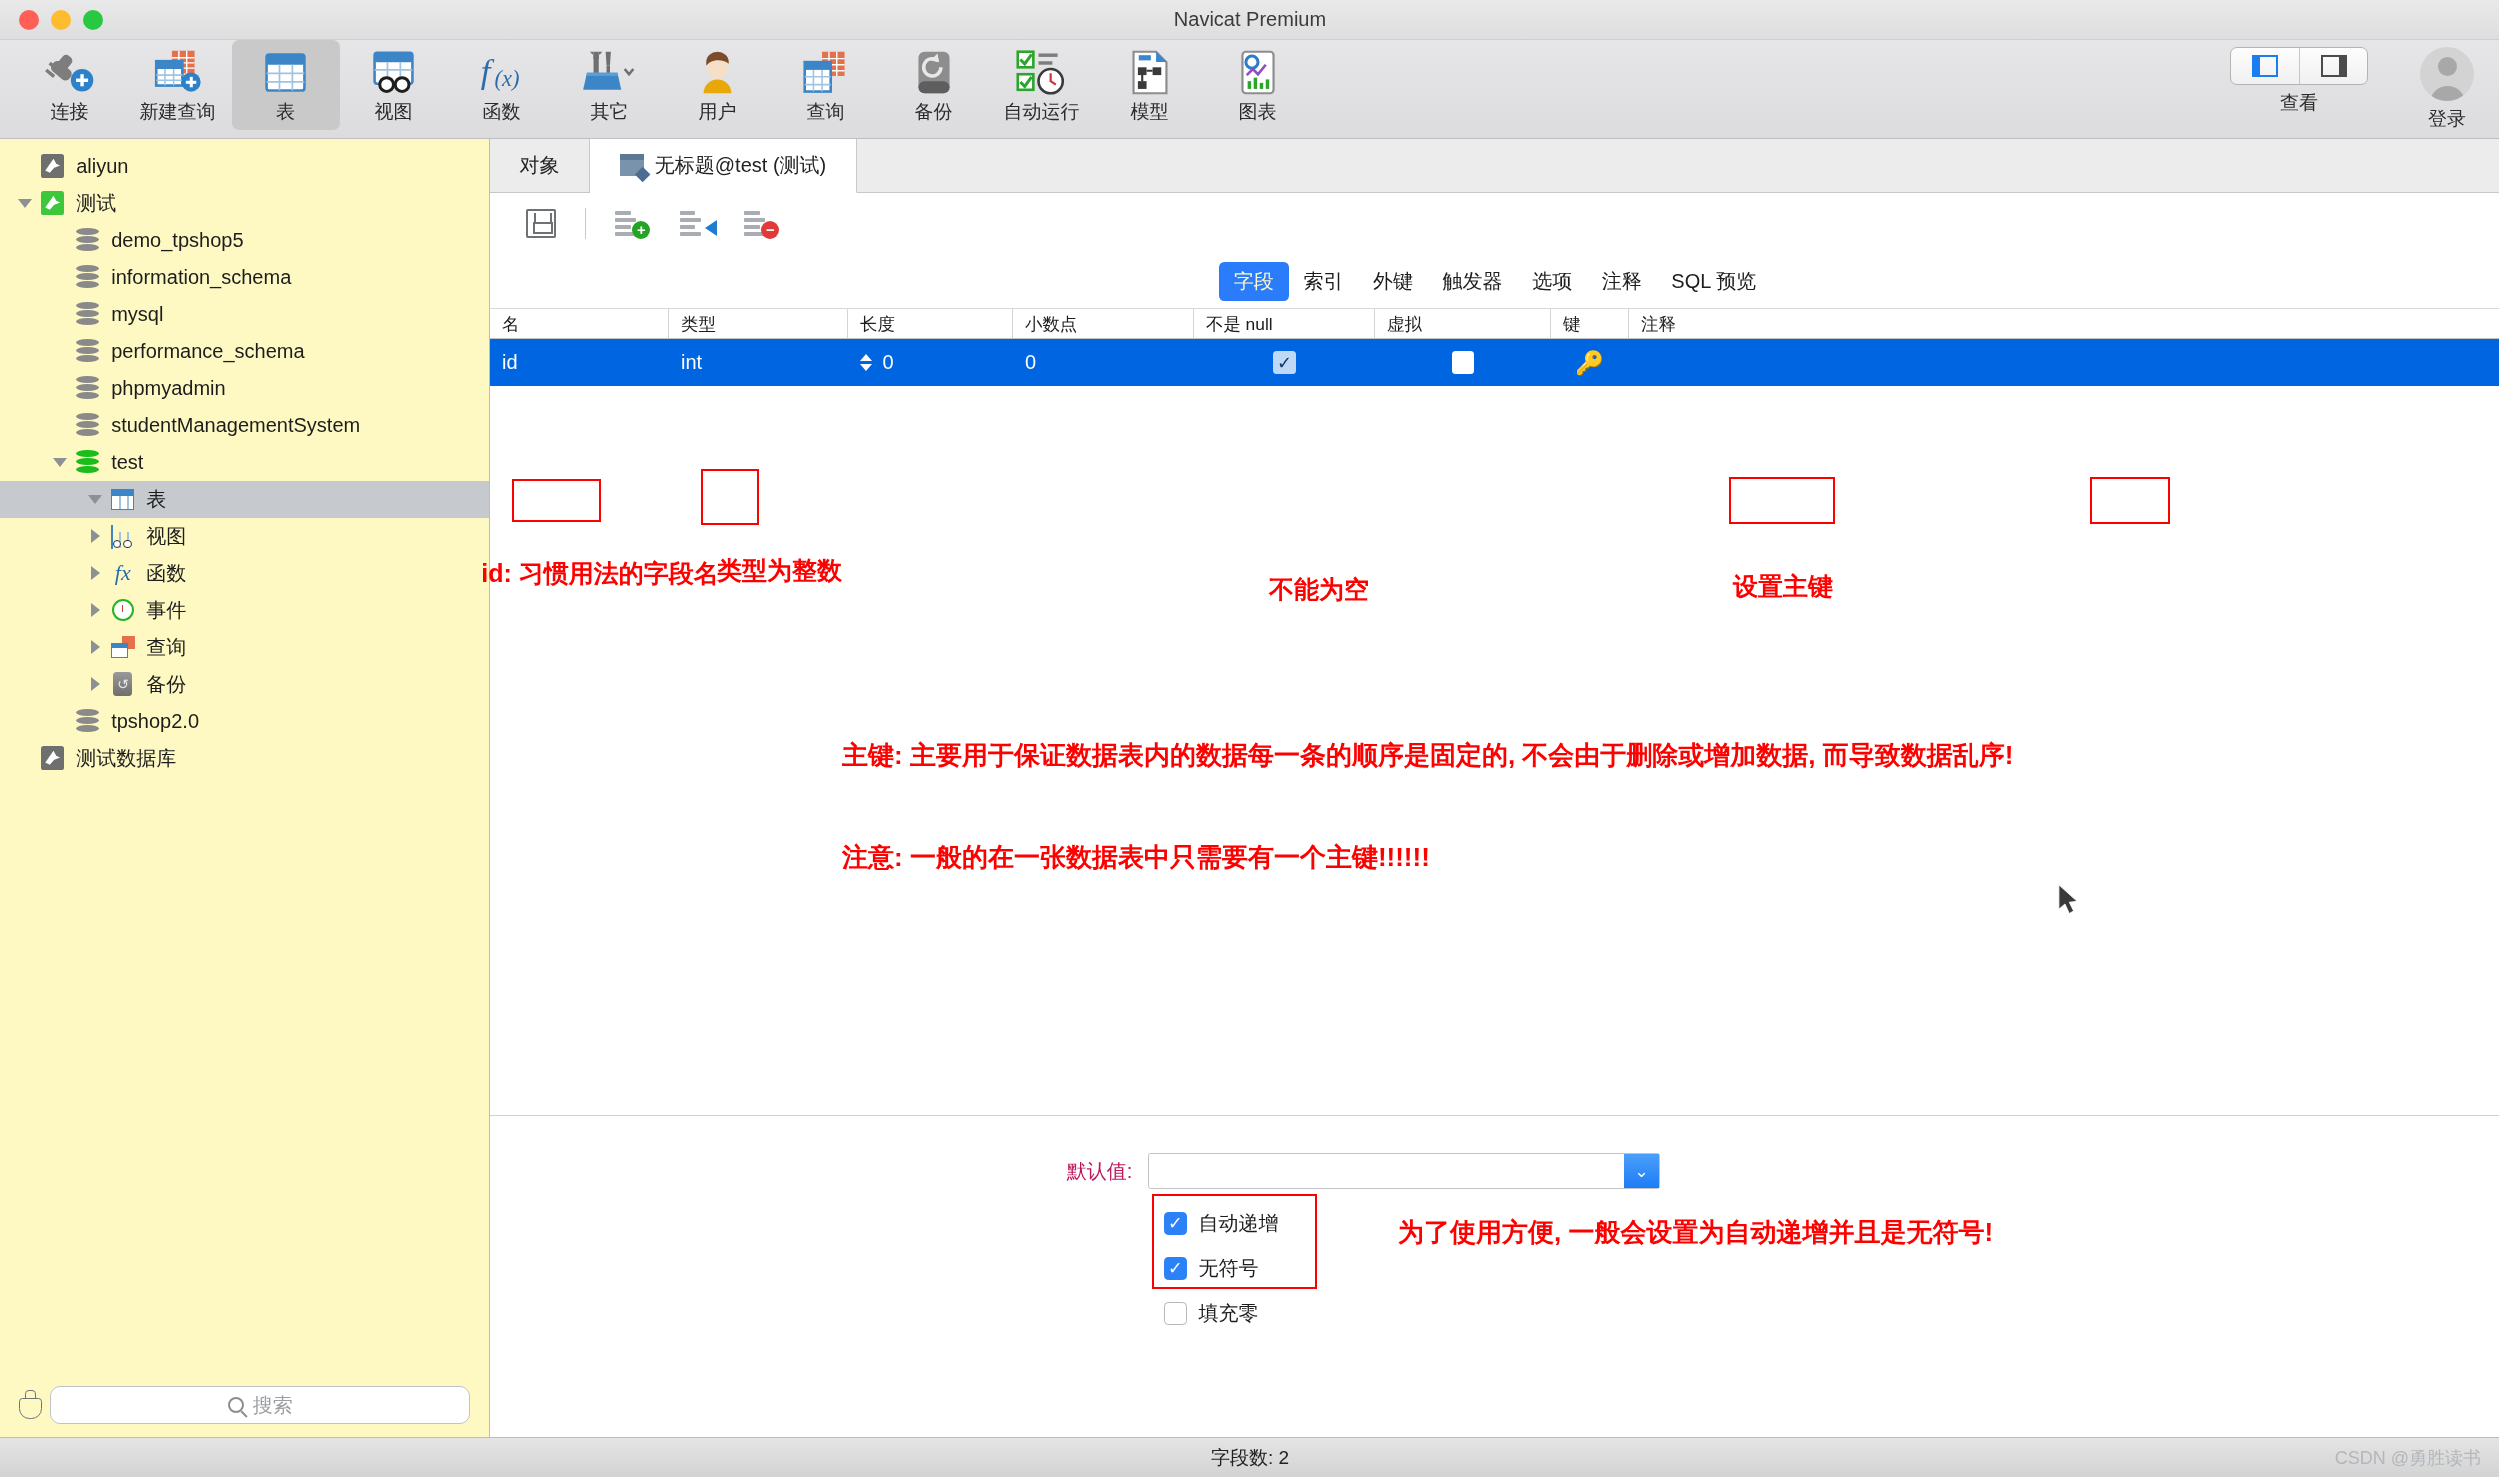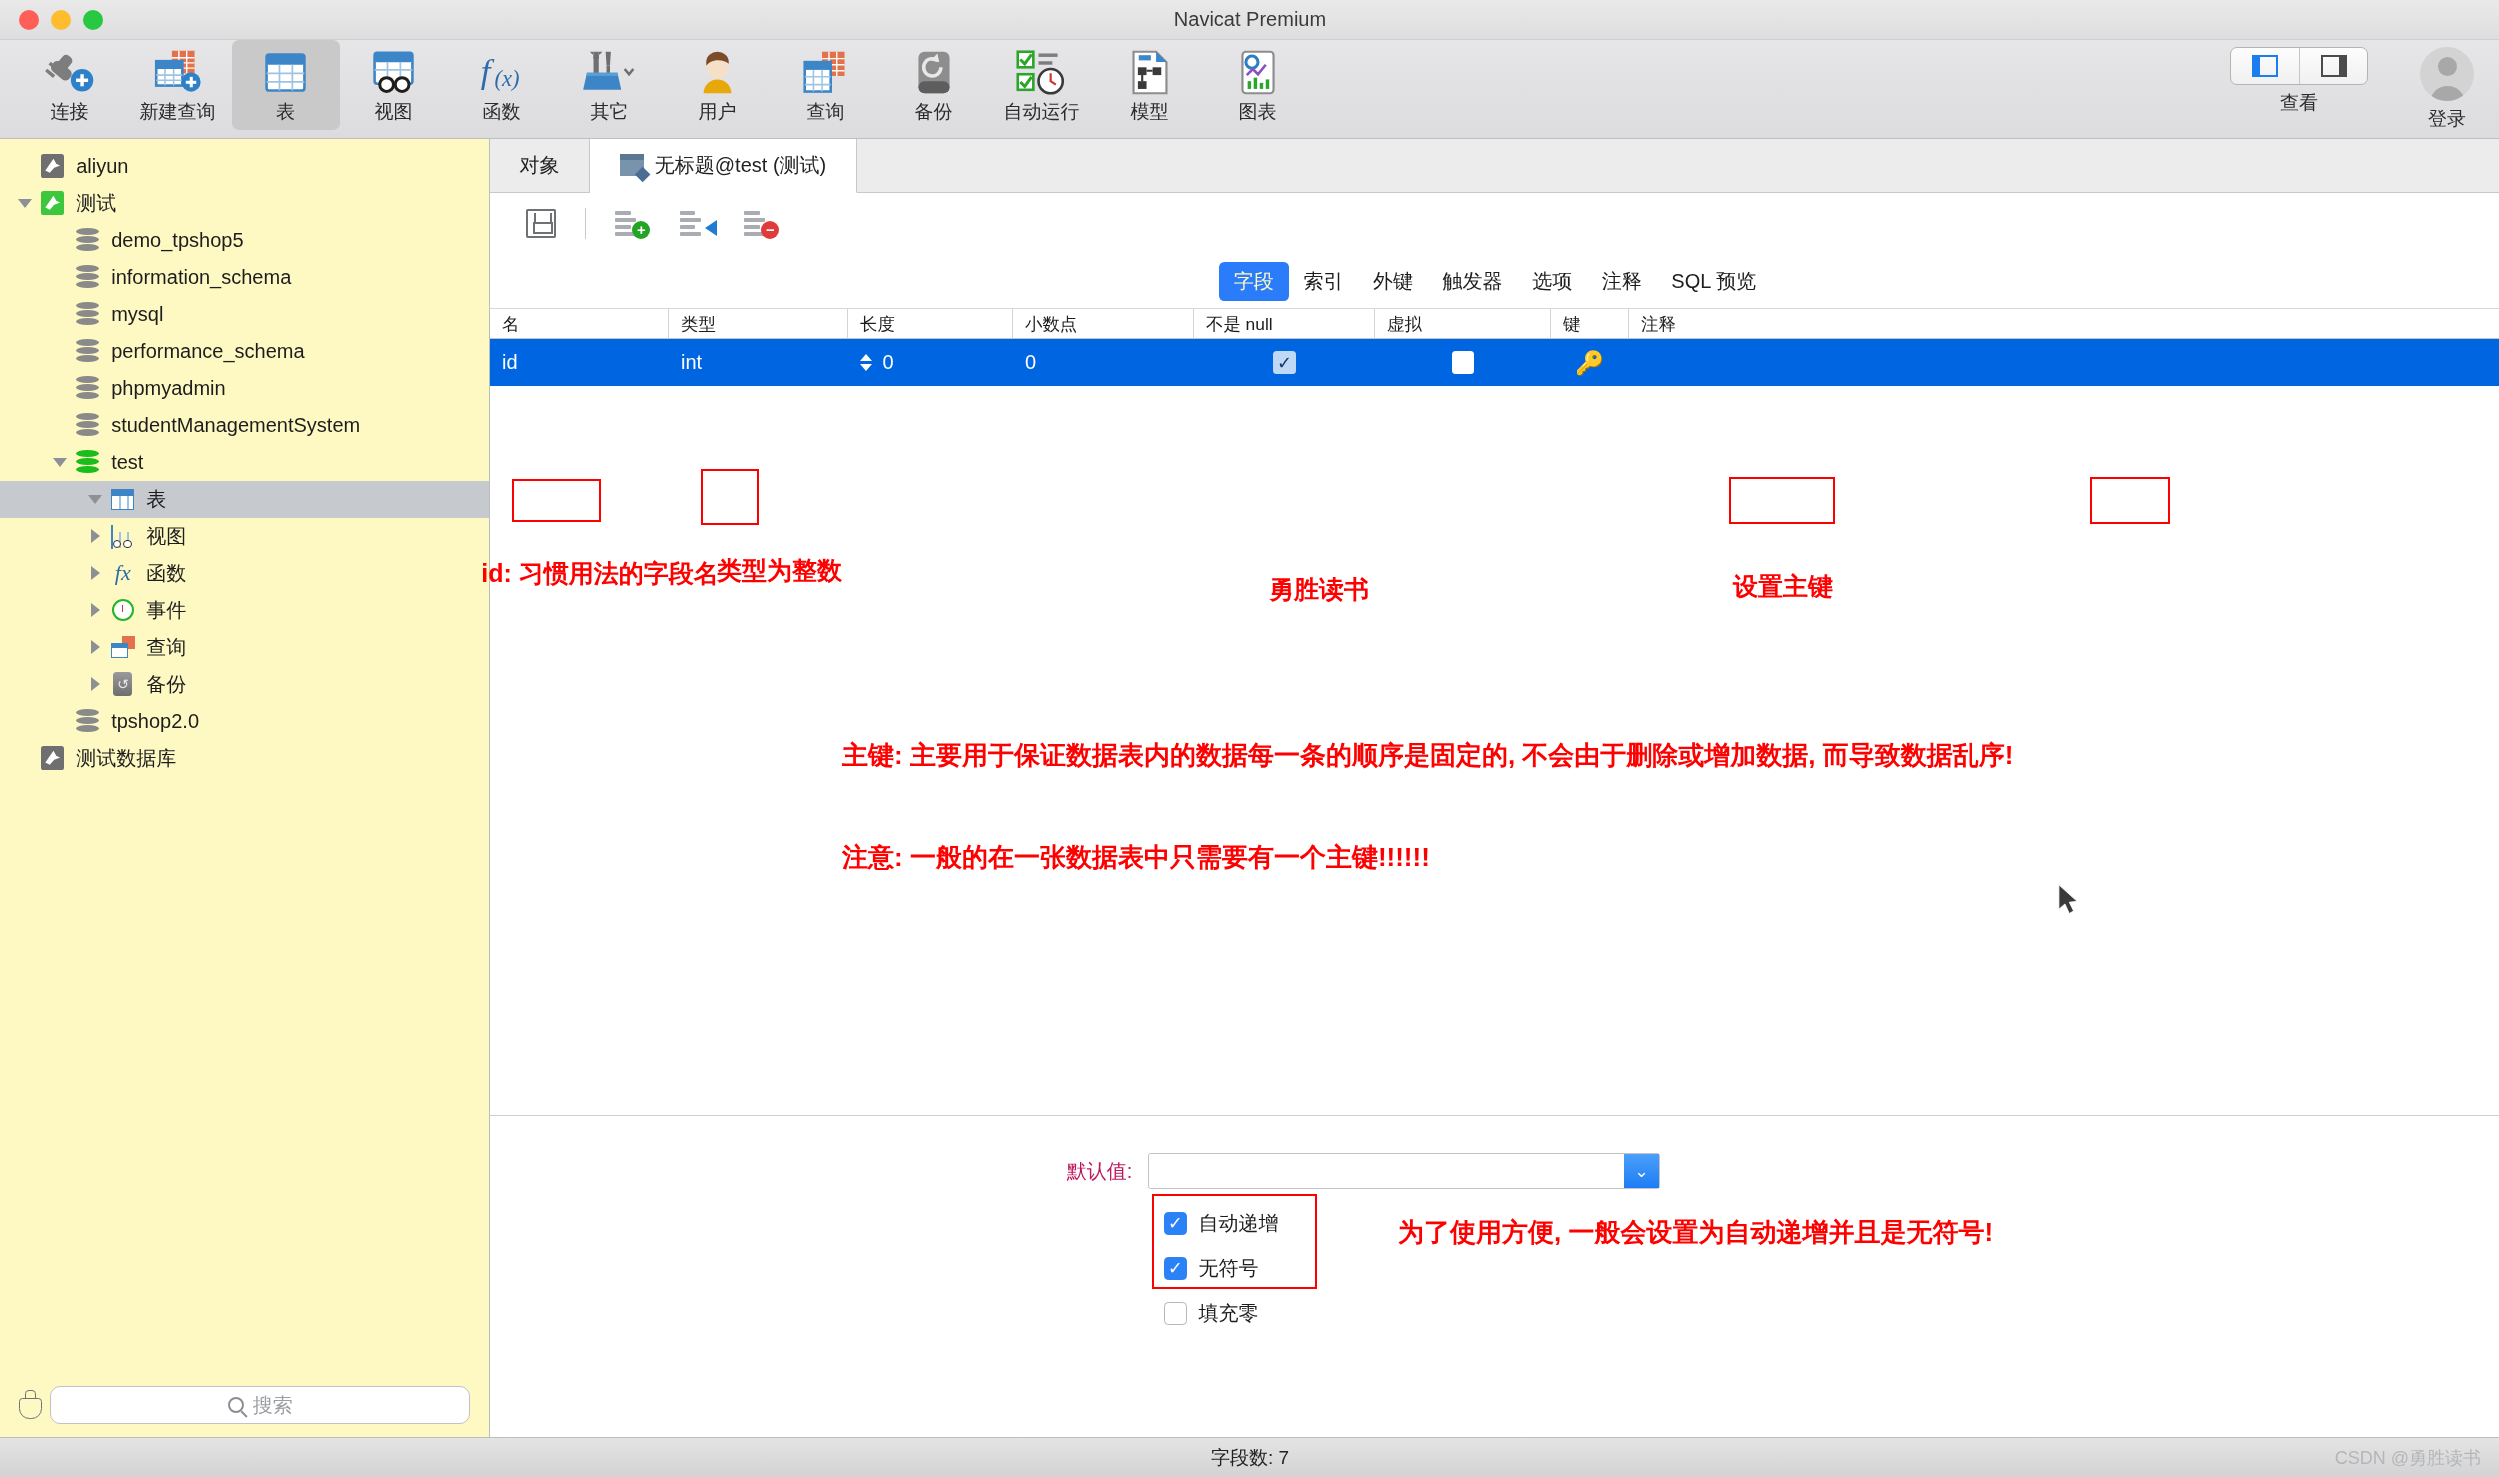--- a/index.html
+++ b/index.html
@@ -736,21 +736,21 @@
         </div>
       </div>
 
       <div class="redbox" style="left:22px;  top:340px; width:89px; height:43px;"></div>
       <div class="redbox" style="left:211px; top:330px; width:58px;  height:56px;"></div>
       <div class="redbox" style="left:1239px;top:338px; width:106px; height:47px;"></div>
       <div class="redbox" style="left:1600px;top:338px; width:80px;  height:47px;"></div>
 
       <div class="anno" style="left:-8.7px; top:418px; font-size:25px;">id: 习惯用法的字段名</div>
       <div class="anno" style="left:227px; top:415px; font-size:25px;">类型为整数</div>
-      <div class="anno" style="left:779px; top:434px; font-size:25px;">勇胜读书</div>
+      <div class="anno" style="left:779px; top:434px; font-size:25px;">不能为空</div>
       <div class="anno" style="left:1243px;top:431px; font-size:25px;">设置主键</div>
       <div class="anno" style="left:352px; top:599px; font-size:26px;">主键: 主要用于保证数据表内的数据每一条的顺序是固定的, 不会由于删除或增加数据, 而导致数据乱序!</div>
       <div class="anno" style="left:352px; top:701px; font-size:26px;">注意: 一般的在一张数据表中只需要有一个主键!!!!!!</div>
 
       <svg class="cursor" style="left:1568px; top:745px; width:22.6px; height:33px;" viewBox="0 0 26 38">
         <path d="M1 1 L1 29 L8 23 L13 34 L18 31 L13 21 L22 20 Z" fill="#3a3a3a" stroke="#fff" stroke-width="1"></path>
       </svg>
 
       <div class="divider" style="top:976px;"></div>
 
@@ -778,17 +778,17 @@
             <span class="chktext">填充零</span>
           </div>
         </div>
 
         <div class="anno" style="left:908px; top:62px; font-size:26px;">为了使用方便, 一般会设置为自动递增并且是无符号!</div>
       </div>
     </div>
   </div>
 
   <div class="statusbar">
-    <span class="statustext">字段数: 7</span>
+    <span class="statustext">字段数: 2</span>
     <span class="watermark">CSDN @勇胜读书</span>
   </div>
 </div>
 
 
 </body></html>

